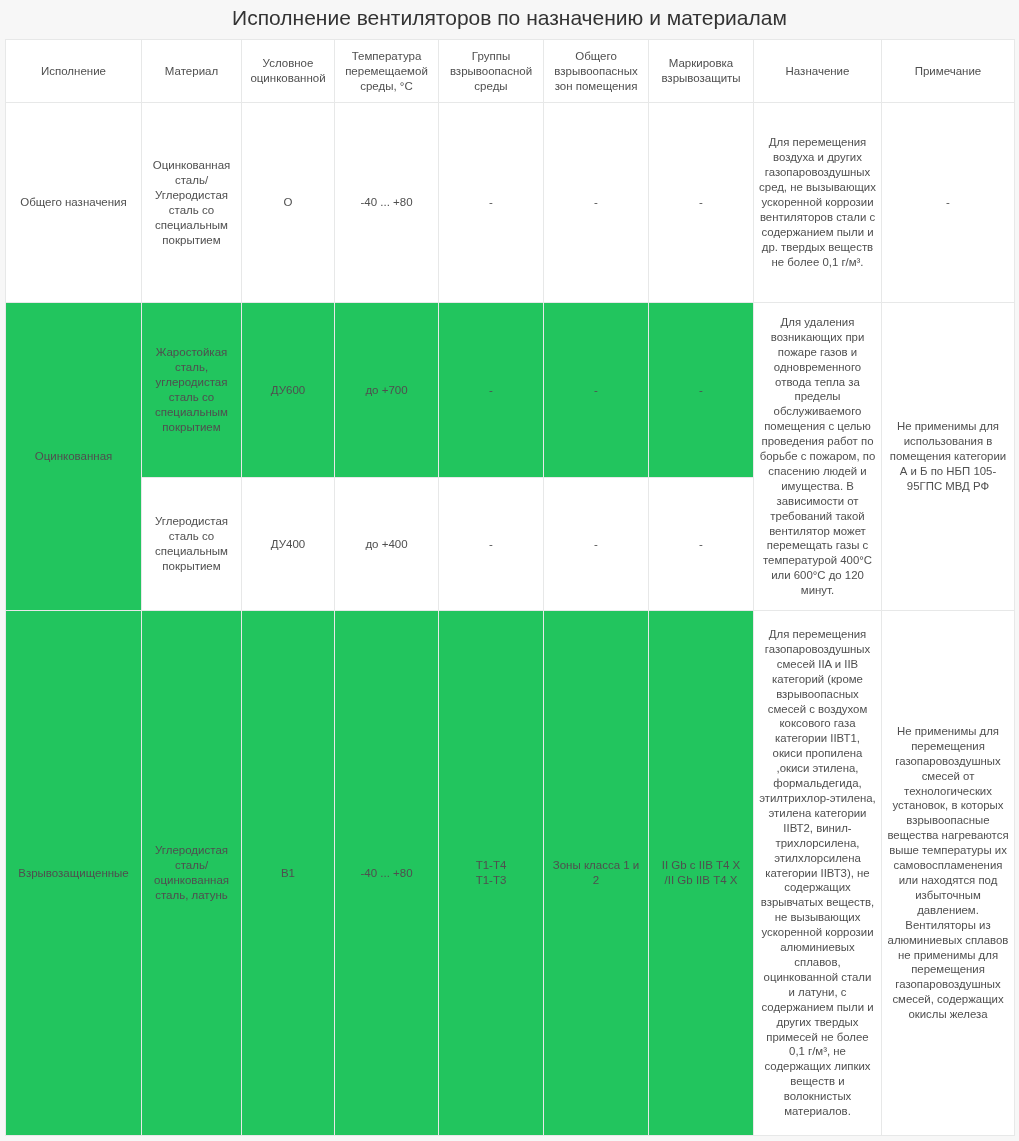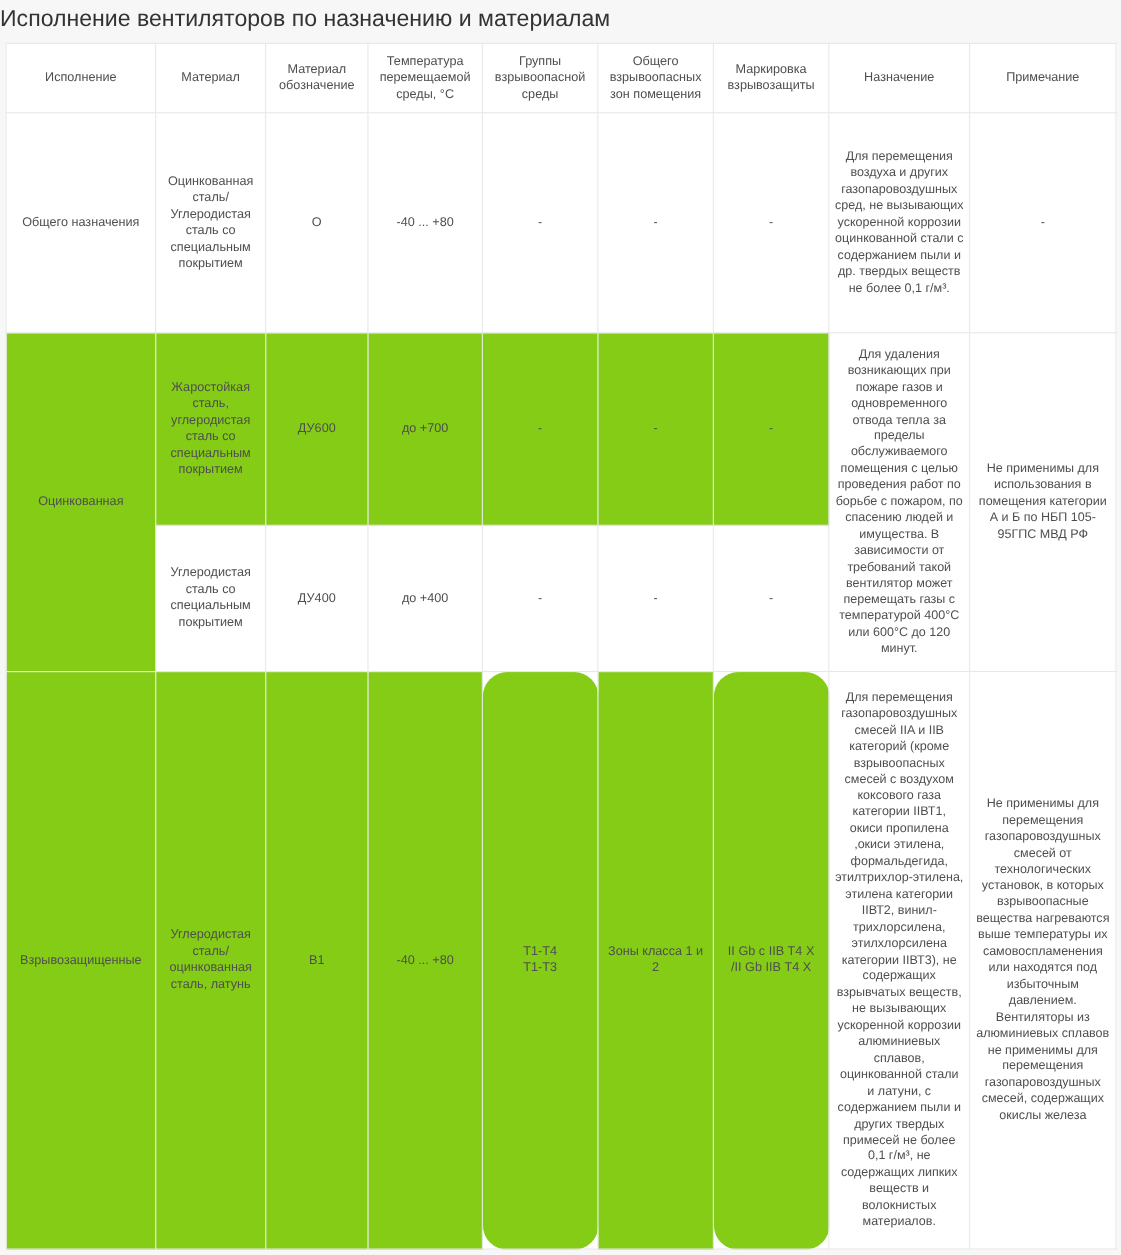--- a/index.html
+++ b/index.html
@@ -9,21 +9,21 @@
   body {
     width: 1019px;
     height: 1141px;
     background: #f7f7f7;
     overflow: hidden;
     font-family: "Liberation Sans", "DejaVu Sans", sans-serif;
   }
   .page-title {
     margin: 0;
     padding: 6px 0 9px 0;
-    text-align: left;
+    text-align: center;
     font-size: 21px;
     font-weight: 400;
     color: #333333;
   }
   table.fan-table {
     border-collapse: collapse;
     table-layout: fixed;
     margin-left: 5px;
     width: 1009px;
     background: #ffffff;
@@ -38,22 +38,22 @@
     font-weight: 400;
     padding: 2px 6px;
     word-wrap: break-word;
     background: #ffffff;
   }
   .fan-table thead tr { height: 63px; }
   tr.row-general   { height: 200px; }
   tr.row-smoke-a   { height: 175px; }
   tr.row-smoke-b   { height: 133px; }
   tr.row-explosion { height: 525px; }
-  .fan-table td.gray { background: #84cc16; }
-  .fan-table td.preline { white-space: pre-line; border-radius: 22px; }
+  .fan-table td.gray { background: #22c55e; }
+  .fan-table td.preline { white-space: pre-line; }
   .fan-table td.longtext {
     font-size: 11.4px;
     line-height: 14.9px;
     padding: 2px 5px;
   }
   
   col.c1 { width: 136px; }
   col.c2 { width: 100px; }
   col.c3 { width: 93px;  }
   col.c4 { width: 104px; }
@@ -77,39 +77,39 @@
       <col class="c5">
     <col class="c6">
       <col class="c7">
       <col class="c8">
       <col class="c9">
   </colgroup>
   <thead>
     <tr>
       <th>Исполнение</th>
       <th>Материал</th>
-      <th>Материал обозначение</th>
+      <th>Условное оцинкованной</th>
       <th>Температура перемещаемой среды, °С</th>
       <th>Группы взрывоопасной среды</th>
       <th>Общего взрывоопасных зон помещения</th>
       <th>Маркировка взрывозащиты</th>
       <th>Назначение</th>
       <th>Примечание</th>
     </tr>
   </thead>
   <tbody>
     <tr class="row-general">
       <td>Общего назначения</td>
       <td>Оцинкованная сталь/ Углеродистая сталь со специальным покрытием</td>
       <td>О</td>
       <td>-40 ... +80</td>
       <td>-</td>
       <td>-</td>
       <td>-</td>
-      <td class="longtext">Для перемещения воздуха и других газопаровоздушных сред, не вызывающих ускоренной коррозии оцинкованной стали с содержанием пыли и др. твердых веществ не более 0,1 г/м³.</td>
+      <td class="longtext">Для перемещения воздуха и других газопаровоздушных сред, не вызывающих ускоренной коррозии вентиляторов стали с содержанием пыли и др. твердых веществ не более 0,1 г/м³.</td>
       <td>-</td>
     </tr>
     <tr class="row-smoke-a">
       <td class="gray" rowspan="2">Оцинкованная</td>
       <td class="gray">Жаростойкая сталь, углеродистая сталь со специальным покрытием</td>
       <td class="gray">ДУ600</td>
       <td class="gray">до +700</td>
       <td class="gray">-</td>
       <td class="gray">-</td>
       <td class="gray">-</td>

